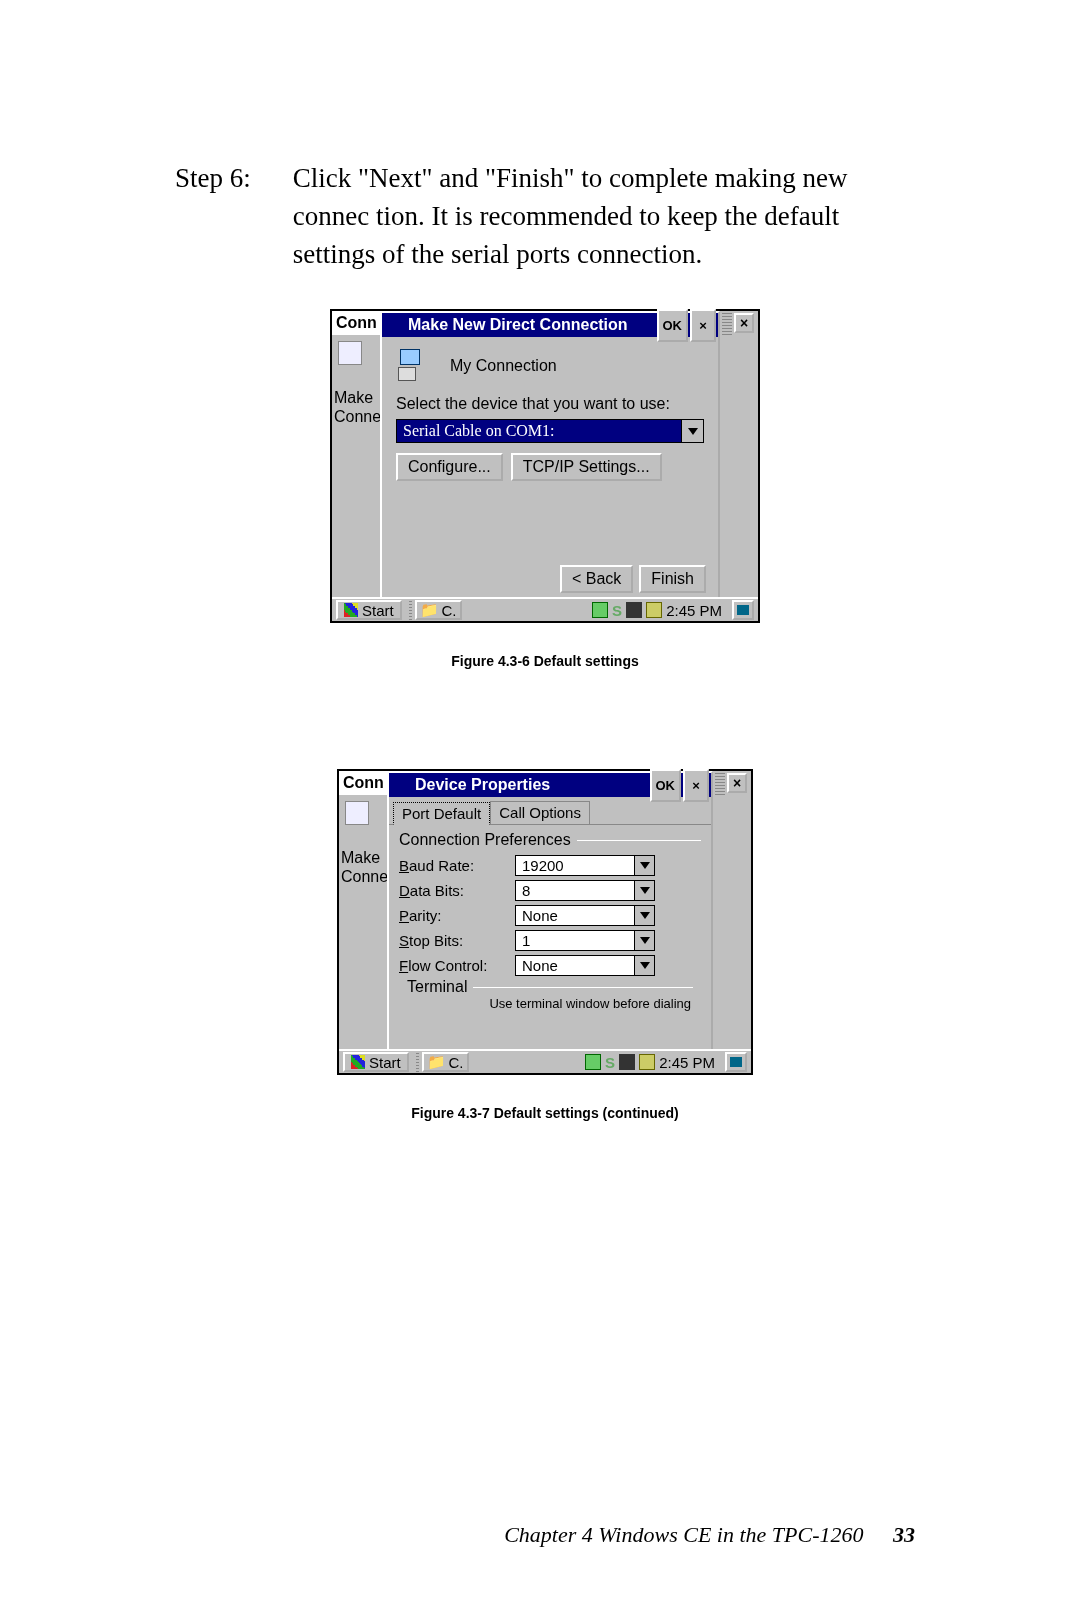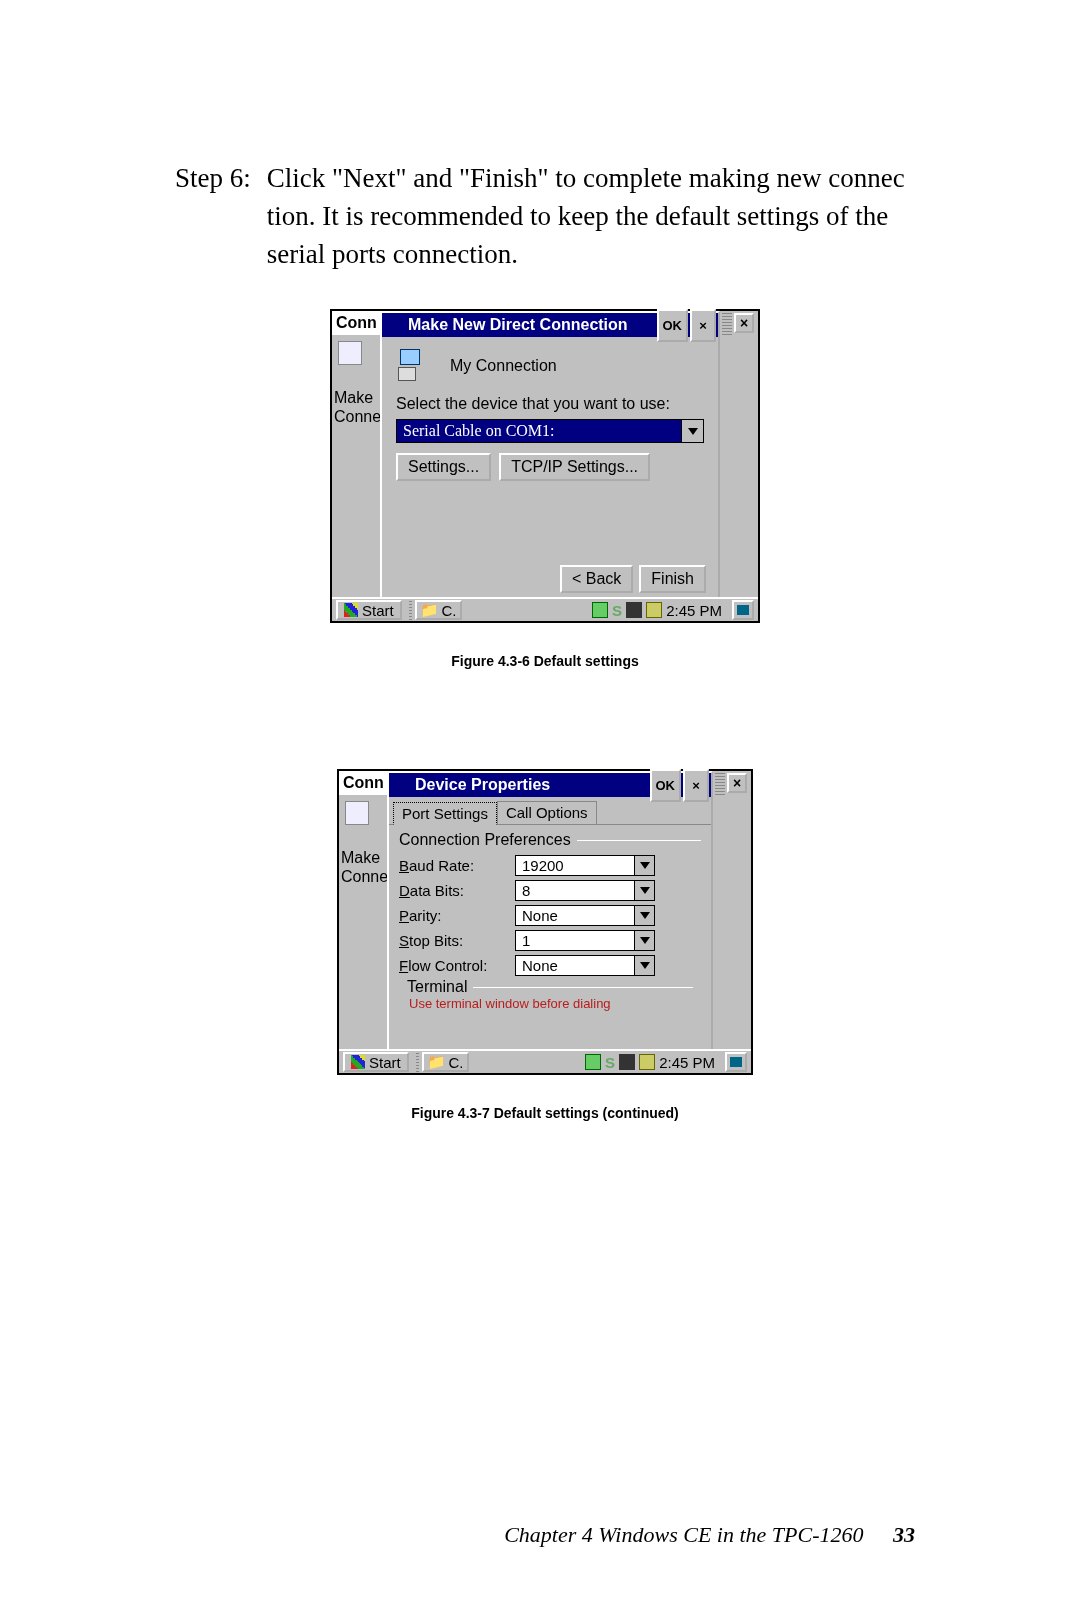--- a/index.html
+++ b/index.html
@@ -9,21 +9,21 @@
       background: #fff;
       font-family: "Times New Roman", serif;
       color: #000;
       position: relative;
     }
     .page {
       padding: 160px 165px 0 175px;
     }
     .step-row {
       display: flex;
-      gap: 16px;
+      gap: 42px;
       font-size: 27px;
       line-height: 1.4;
       justify-content: center;
     }
     .step-label { flex: 0 0 auto; }
     .step-body { flex: 1; }
 
     .figure-block { text-align: center; }
     .fig1 { margin-top: 36px; }
     .fig2 { margin-top: 100px; }
@@ -122,21 +122,21 @@
 
     .field { display:flex; align-items:center; gap:6px; padding:2px 0; }
     .field .lbl { width:110px; font-size:15px; }
     .field .underline { text-decoration: underline; }
     .sel { display:flex; width:140px; border:1px solid #000; background:#fff; }
     .sel .sval { flex:1; padding:1px 6px; font-size:15px; }
     .sel .sarrow { width:20px; background:#c0c0c0; border-left:1px solid #000;
       display:flex; align-items:center; justify-content:center; }
 
     .terminal-head { display:flex; gap:6px; padding:0 8px; }
-    .terminal-cut { font-size:13px; color:#b91c1c; padding:0 10px; white-space:nowrap; overflow:hidden; }
+    .terminal-cut { font-size:13px; color:#000000; padding:0 10px; white-space:nowrap; overflow:hidden;text-align:right; }
 
     .taskbar {
       position:absolute; left:0; right:0; bottom:0; height:24px;
       background:#c0c0c0; border-top:2px solid #fff; display:flex; align-items:center;
       font-size:15px;
     }
     .startbtn {
       display:flex; align-items:center; gap:4px; height:20px;
       border:2px outset #fff; padding:0 6px; margin:0 4px;
     }
@@ -198,21 +198,21 @@
             <span>My Connection</span>
           </div>
           <div class="selprompt">Select the device that you want to use:</div>
           <div class="combo">
             <div class="val">Serial Cable on COM1:</div>
             <div class="arrow">
                 <div class="tri"></div>
               </div>
           </div>
           <div class="btnrow">
-            <button class="winbtn">Settings...</button>
+            <button class="winbtn">Configure...</button>
             <button class="winbtn">TCP/IP Settings...</button>
           </div>
           <div class="btnrow2">
             <button class="winbtn">&lt; Back</button>
             <button class="winbtn">Finish</button>
           </div>
         </div>
       </div>
 
       <div class="taskbar">
@@ -251,21 +251,21 @@
         <span>Make</span><br><span>Conne</span>
       </div>
 
       <div class="dlg dlg2">
         <div class="dlg-title">
           <span class="tlabel">Device Properties</span>
           <span class="tbtn">OK</span>
           <span class="tbtn">×</span>
         </div>
         <div class="tabbar">
-          <div class="tab active">Port Settings</div>
+          <div class="tab active">Port Default</div>
           <div class="tab">Call Options</div>
         </div>
         <div class="dlg-body">
           <div class="grp-head">
             <span>Connection Preferences</span>
             <span class="grp-hr"></span>
           </div>
           <div class="field">
             <span class="lbl"><span class="underline">B</span><span>aud Rate:</span></span>
             <div class="sel">

